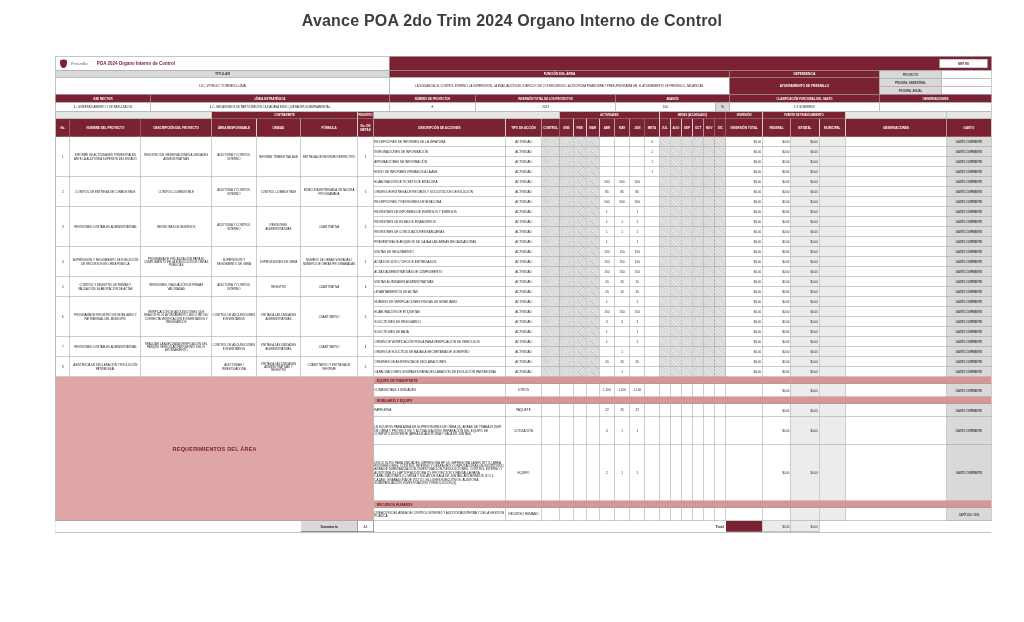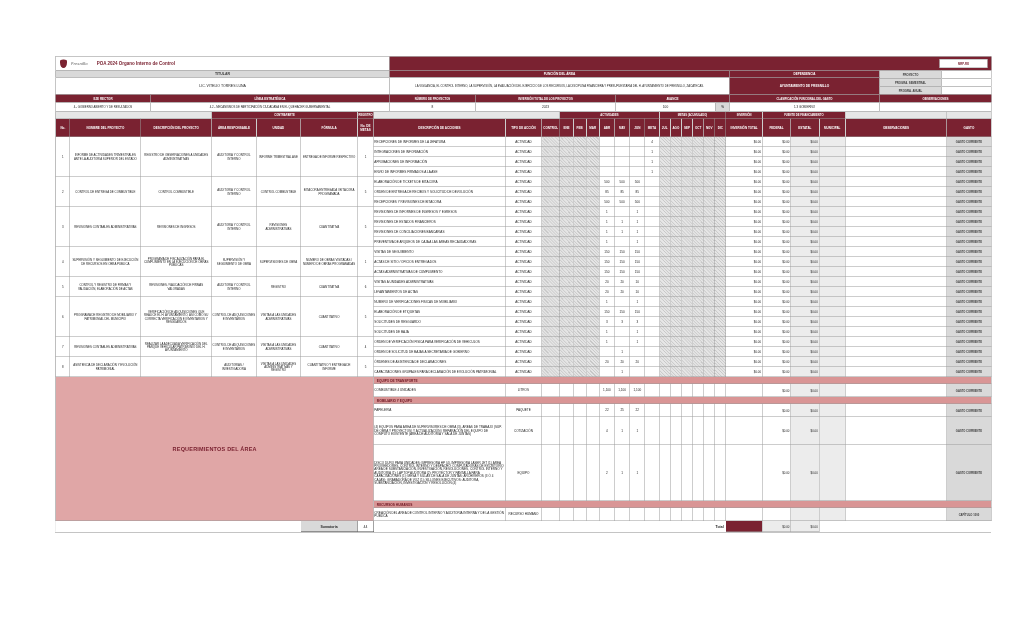--- a/index.html
+++ b/index.html
@@ -48,20 +48,21 @@
   td.nob { border:1px solid #fff; background:#fff; }
   td.sumbox { background:#d9d9d9; border:1.5px solid #444; font-weight:bold; text-align:center; font-size:7px; color:#222; }
   td.sumval { background:#fff; text-align:center; font-size:7px; color:#222; border:1.5px solid #444; }
   td.totlbl { text-align:right; font-size:7px; font-weight:bold; color:#222; border:1px solid #fff; background:#fff; padding-right:4px; }
   td.totmaroon { background:#7a2231; }
 </style>
 </head>
 <body>
 
 <div class="page">
+  <div class="page-title">Avance POA 2do Trim 2024 Organo Interno de Control</div>
 
   <div class="sheet-outer">
     <div class="sheet">
 
       <div class="hdr">
         <div class="hcell logo-box" style="left:0;top:0;width:668px;height:28px;">
           <span class="crest"></span>
           <span class="fres-logo">Fresnillo</span>
           <span class="logo-title">POA 2024 Organo Interno de Control</span>
         </div>

